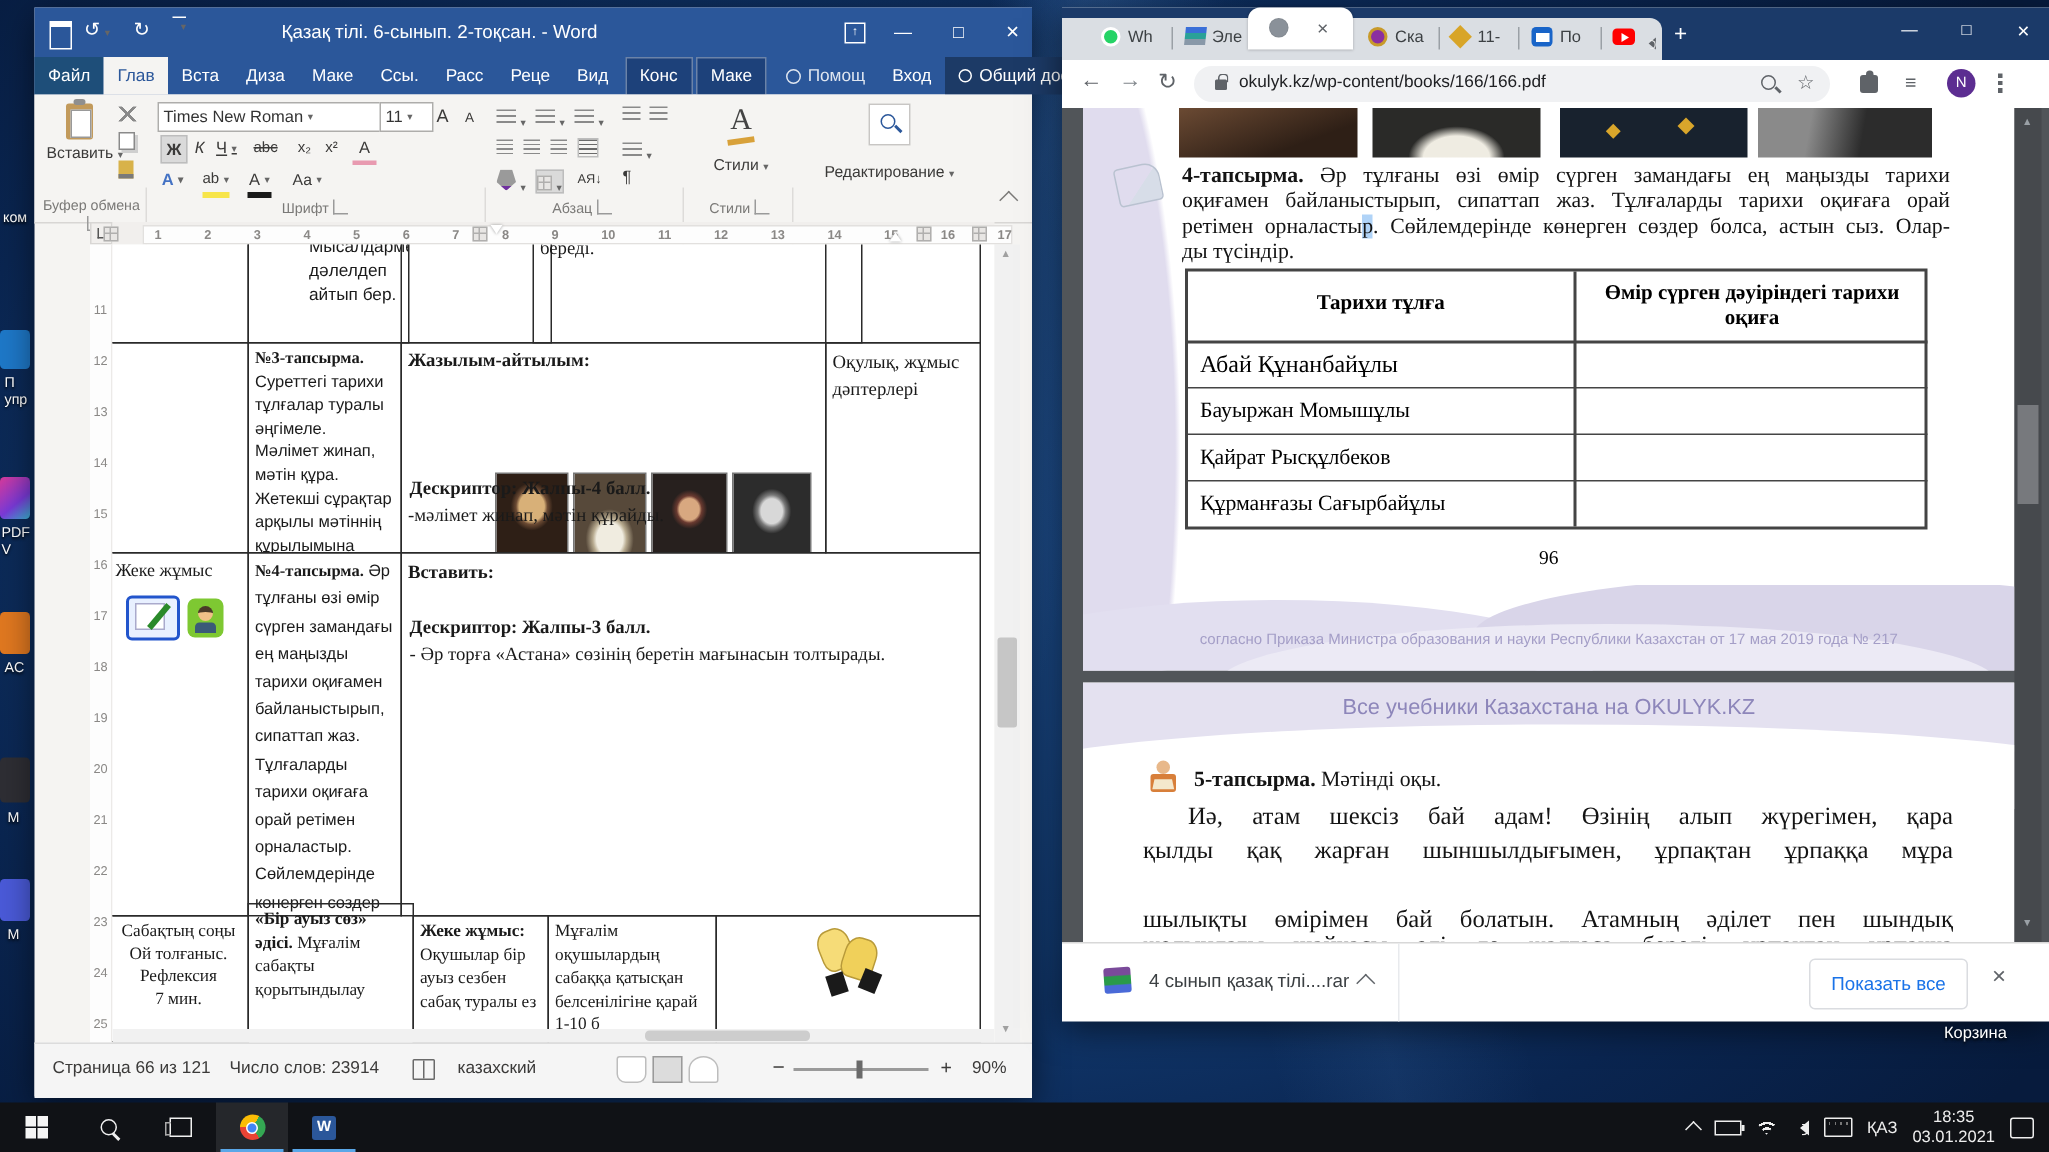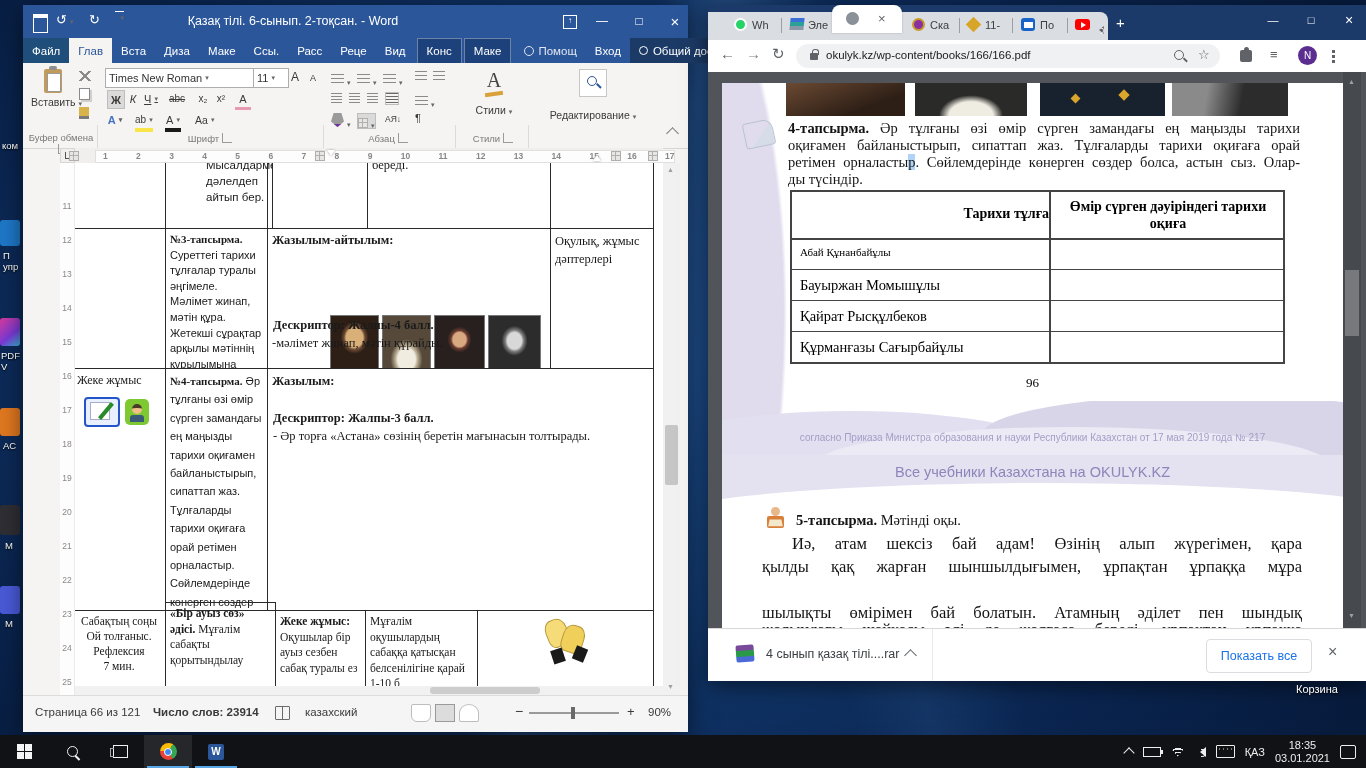--- a/index.html
+++ b/index.html
@@ -259,21 +259,21 @@
 22
 23
 24
 25</div>
 
     <div id="wdoc" class="abs">
 
       <div class="cell" style="left:-3px;top:-10px;width:94px;height:76px;"></div>
       <div class="cell" style="left:90px;top:-10px;width:108px;height:76px;padding-left:40px;"><span>Мысалдармен дәлелдеп айтып бер.</span></div>
       <div class="cell" style="left:192px;top:-10px;width:101px;height:76px;"></div>
-      <div class="cell serif" style="left:292px;top:-10px;width:184px;height:76px;font-size:12.5px;"><span>береді.</span></div>
+      <div class="cell serif" style="left:280px;top:-10px;width:220px;height:76px;font-size:12.5px;"><span>береді.</span></div>
       <div class="cell" style="left:475px;top:-10px;width:104px;height:76px;"></div>
 
       <div class="cell" style="left:-3px;top:65px;width:94px;height:141px;"></div>
       <div class="cell" style="left:90px;top:65px;width:103px;height:141px;font-size:11px;line-height:15.6px;">
         <span class="wd-b serif">№3-тапсырма.</span> <span>Суреттегі тарихи тұлғалар туралы әңгімеле. Мәлімет жинап, мәтін құра. Жетекші сұрақтар арқылы мәтіннің құрылымына назар аудар.</span>
       </div>
       <div class="cell serif" style="left:192px;top:65px;width:284px;height:141px;font-size:12.5px;">
         <div class="wd-b">Жазылым-айтылым:</div>
         <div class="portrait" style="left:62px;width:47px;background:radial-gradient(14px 16px at 50% 35%,#d8b078 0 60%,#6b4a33 75%,#2e1f16);"></div>
         <div class="portrait" style="left:114px;width:47px;background:radial-gradient(16px 20px at 50% 70%,#f0ece0 0 55%,#b8ab90 70%,#57493a);"></div>
@@ -292,21 +292,21 @@
           <span style="position:absolute;left:7px;top:5px;width:10px;height:10px;background:#f0c088;border-radius:50%;border-top:4px solid #4a3a28;box-sizing:border-box;"></span>
           <span style="position:absolute;left:5px;top:16px;width:14px;height:7px;background:#3a5a78;border-radius:3px 3px 0 0;"></span>
         </div>
       </div>
 
       <div class="cell serif" style="left:475px;top:65px;width:104px;height:141px;font-size:12.5px;line-height:18px;"><span>Оқулық, жұмыс дәптерлері</span></div>
       <div class="cell" style="left:90px;top:205px;width:103px;height:243px;font-size:11px;line-height:18.4px;">
         <span class="wd-b serif">№4-тапсырма.</span> <span>Әр тұлғаны өзі өмір сүрген замандағы ең маңызды тарихи оқиғамен байланыстырып, сипаттап жаз. Тұлғаларды тарихи оқиғаға орай ретімен орналастыр. Сөйлемдерінде көнерген сөздер болса, астын сыз. Оларды түсіндір.</span>
       </div>
       <div class="cell serif" style="left:192px;top:205px;width:387px;height:243px;font-size:12.5px;line-height:18px;">
-        <div class="wd-b">Жазылым:</div>
+        <div class="wd-b">Вставить:</div>
         <div class="abs wd-b" style="left:5px;top:40px;">Дескриптор: Жалпы-3 балл.</div>
         <div class="abs" style="left:5px;top:58px;width:352px;text-align:justify;">- Әр торға «Астана» сөзінің беретін мағынасын толтырады.</div>
       </div>
 
       <div class="cell serif" style="left:-3px;top:447px;width:94px;height:85px;font-size:11.5px;line-height:15px;text-align:center;white-space:pre-line;">Сабақтың соңы
 Ой толғаныс.
 Рефлексия
 7 мин.</div>
       <div class="cell serif" style="left:90px;top:439px;width:111px;height:85px;font-size:11.5px;line-height:15.5px;">
         <span class="wd-b">«Бір ауыз сөз» әдісі.</span> <span>Мұғалім сабақты қорытындылау</span>
@@ -330,21 +330,21 @@
     </div>
 
     <div class="abs w-vscroll">
       <div style="position:absolute;left:4px;top:3px;font-size:7px;">▲</div>
       <div style="position:absolute;left:2px;top:262px;width:13px;height:60px;background:#c6c6c6;border-radius:2px;"></div>
       <div style="position:absolute;left:4px;top:520px;font-size:7px;">▼</div>
     </div>
 
     <div class="abs w-status">
       <div class="sb" style="left:12px;">Страница 66 из 121</div>
-      <div class="sb" style="left:130px;font-weight:bold;">Число слов: 23914</div>
+      <div class="sb" style="left:130px;">Число слов: 23914</div>
       <div class="sb" style="left:252px;width:13px;height:12px;border:1.2px solid #6a6a6a;border-radius:1px;background:linear-gradient(#6a6a6a 0 0) 50% 0/1px 100% no-repeat;"></div>
       <div class="sb" style="left:282px;">казахский</div>
       <div class="viewic" style="left:388px;border-radius:2px 2px 6px 6px;"></div>
       <div class="viewic" style="left:412px;background:#dcdcdc;border-color:#9a9a9a;"></div>
       <div class="viewic" style="left:436px;border-radius:50% 50% 2px 2px;"></div>
       <div class="sb" style="left:492px;font-size:14px;top:7px;">−</div>
       <div class="sb" style="left:506px;top:16px;width:90px;height:2px;background:#9a9a9a;">
         <span style="position:absolute;left:42px;top:-5px;width:4px;height:12px;background:#6a6a6a;"></span>
       </div>
       <div class="sb" style="left:604px;font-size:13px;top:8px;">+</div>
@@ -400,21 +400,21 @@
       <div class="abs" style="left:532px;top:10px;width:12px;height:12px;background:#5f6368;border-radius:2px;">
         <span style="position:absolute;left:3.5px;top:-3px;width:5px;height:5px;background:#5f6368;border-radius:50%;"></span>
       </div>
       <div class="abs" style="left:562px;top:7px;color:#5f6368;font-size:13px;">≡</div>
       <div class="abs" style="left:590px;top:6px;width:19px;height:19px;border-radius:50%;background:#5c2d91;color:#fff;font-size:10px;text-align:center;line-height:19px;">N</div>
       <div class="abs" style="left:624px;top:9px;"><span class="dots3" style="display:inline-block;"></span></div>
     </div>
 
     <div class="abs c-pdf">
 
-      <div class="page" style="top:11px;height:375px;background:
+      <div class="page" style="top:0;height:375px;background:
           radial-gradient(90px 340px at -25px 230px,#e0dcee 96%,rgba(0,0,0,0) 100%),#fff;">
 
         <div class="abs" style="left:64px;top:0;width:119px;height:33px;background:linear-gradient(160deg,#6b4a33,#2e1f16 70%);"></div>
         <div class="abs" style="left:193px;top:0;width:112px;height:33px;background:radial-gradient(40px 26px at 50% 100%,#efece2 0 55%,#2a2a28 80%);"></div>
         <div class="abs" style="left:318px;top:0;width:125px;height:33px;background:#18222e;">
           <span style="position:absolute;left:32px;top:12px;width:7px;height:7px;background:#d9a62b;transform:rotate(45deg);"></span>
           <span style="position:absolute;left:80px;top:8px;width:8px;height:8px;background:#d9a62b;transform:rotate(45deg);"></span>
         </div>
         <div class="abs" style="left:450px;top:0;width:116px;height:33px;background:linear-gradient(100deg,#8a8a8a 30%,#2c2c2c 60%);"></div>
 
@@ -423,24 +423,24 @@
           <span class="wd-b">4-тапсырма.</span><span> Әр тұлғаны өзі өмір сүрген замандағы ең маңызды тарихи</span>
         </div>
         <div class="ptx pserif jline" style="left:66px;top:54px;width:512px;">оқиғамен байланыстырып, сипаттап жаз. Тұлғаларды тарихи оқиғаға орай</div>
         <div class="ptx pserif jline" style="left:66px;top:71px;width:512px;">
           <span>ретімен орналасты</span><span style="background:#b0d3f7;">р</span><span>. Сөйлемдерінде көнерген сөздер болса, астын сыз. Олар-</span>
         </div>
         <div class="ptx pserif" style="left:66px;top:88px;width:512px;">ды түсіндір.</div>
 
         <div class="abs" style="left:68px;top:107px;width:495px;height:174px;border:2px solid #444;box-sizing:border-box;">
           <div style="position:absolute;left:257px;top:0;width:1.5px;height:100%;background:#444;"></div>
-          <div class="abs pserif wd-b" style="left:0;top:14px;width:257px;text-align:right;font-size:14px;">Тарихи тұлға</div>
+          <div class="abs pserif wd-b" style="left:0;top:14px;width:257px;text-align:center;font-size:14px;">Тарихи тұлға</div>
           <div class="abs pserif wd-b" style="left:262px;top:6px;width:228px;text-align:center;font-size:14px;line-height:17px;">Өмір сүрген дәуіріндегі тарихи оқиға</div>
           <div class="pdftbl-row" style="top:46px;border-top-width:2px;"></div>
-          <div class="abs pserif" style="left:8px;top:54px;font-size:11px;">Абай Құнанбайұлы</div>
+          <div class="abs pserif" style="left:8px;top:54px;font-size:16px;">Абай Құнанбайұлы</div>
           <div class="pdftbl-row" style="top:77px;"></div>
           <div class="abs pserif" style="left:8px;top:85px;font-size:14.5px;">Бауыржан Момышұлы</div>
           <div class="pdftbl-row" style="top:108px;"></div>
           <div class="abs pserif" style="left:8px;top:116px;font-size:14.5px;">Қайрат Рысқұлбеков</div>
           <div class="pdftbl-row" style="top:139px;"></div>
           <div class="abs pserif" style="left:8px;top:147px;font-size:14.5px;">Құрманғазы Сағырбайұлы</div>
         </div>
         <div class="abs pserif" style="left:0;top:292px;width:621px;text-align:center;font-size:13px;">96</div>
 
         <div class="abs" style="left:0;top:318px;width:621px;height:57px;overflow:hidden;">

